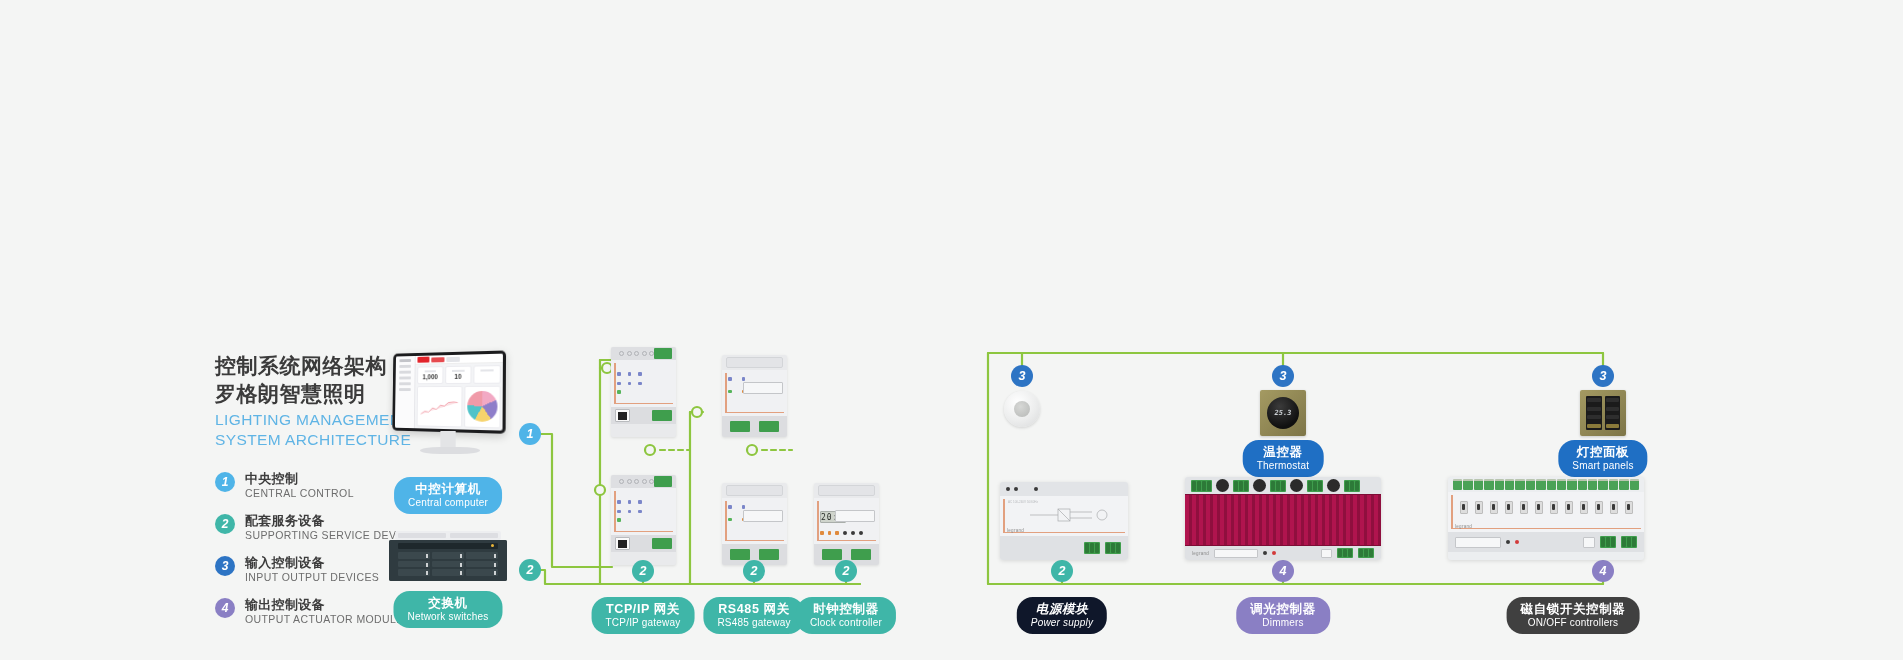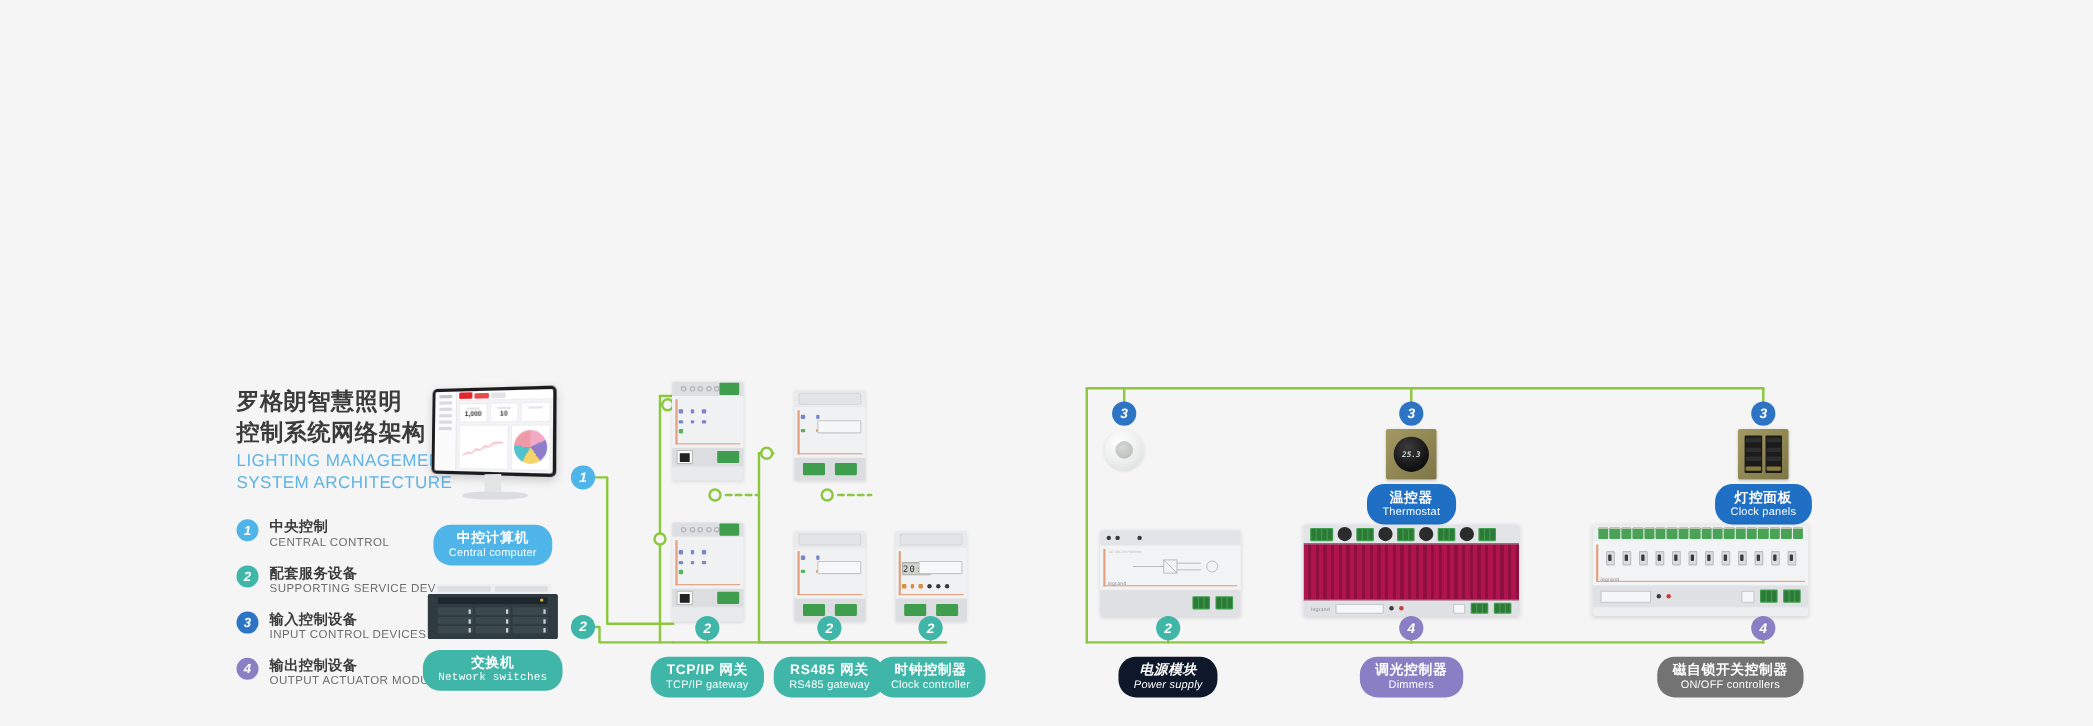--- a/index.html
+++ b/index.html
@@ -197,43 +197,43 @@
     <g fill="#f4f5f4" stroke="#8dc63f" stroke-width="2.2">
       <circle cx="600" cy="490" r="5"></circle>
       <circle cx="607" cy="368" r="5"></circle>
       <circle cx="697" cy="412" r="5"></circle>
       <circle cx="650" cy="450" r="5"></circle>
       <circle cx="752" cy="450" r="5"></circle>
     </g>
   </svg>
 
   <div class="title-zh">
+    <div>控制系统网络架构</div>
     <div>罗格朗智慧照明</div>
-    <div>控制系统网络架构</div>
   </div>
   <div class="title-en">
     <div>LIGHTING MANAGEMENT</div>
     <div>SYSTEM ARCHITECTURE</div>
   </div>
 
   <div class="legend">
     <div class="leg-row">
       <span class="leg-badge" style="background:#4fb4e8">1</span>
       <span class="leg-zh">中央控制</span>
       <span class="leg-en">CENTRAL CONTROL</span>
     </div>
     <div class="leg-row">
       <span class="leg-badge" style="background:#3fb6a8">2</span>
       <span class="leg-zh">配套服务设备</span>
       <span class="leg-en">SUPPORTING SERVICE DEVICES</span>
     </div>
     <div class="leg-row">
       <span class="leg-badge" style="background:#2d74c4">3</span>
       <span class="leg-zh">输入控制设备</span>
-      <span class="leg-en">INPUT CONTROL DEVICES</span>
+      <span class="leg-en">INPUT OUTPUT DEVICES</span>
     </div>
     <div class="leg-row">
       <span class="leg-badge" style="background:#8a7fc4">4</span>
       <span class="leg-zh">输出控制设备</span>
       <span class="leg-en">OUTPUT ACTUATOR MODULES</span>
     </div>
   </div>
 
   <div class="monitor" style="left:388px; top:352px; width:130px; height:105px;">
     <div class="mon-body">
@@ -312,21 +312,21 @@
         <span class="bay"></span>
         <span class="bay"></span>
         <span class="bay"></span>
         <span class="bay"></span>
         <span class="bay"></span>
         <span class="bay"></span>
       </div>
     </div>
   </div>
 
-  <div class="pill" style="left:448px; top:591px; background:#3fb6a8;font-family:Liberation Mono, monospace;">
+  <div class="pill" style="left:448px; top:591px; background:#3fb6a8;">
     <span class="zh">交换机</span>
     <span class="en">Network switches</span>
   </div>
 
   <div class="din" style="left:611px; top:347px; width:65px; height:90px;">
     <div class="din-term">
       <span class="holes">
           <i></i>
           <i></i>
           <i></i>
@@ -502,21 +502,21 @@
       <div class="kcol">
         <b></b>
         <b></b>
         <b></b>
         <b class="lit"></b>
       </div>
     </div>
   </div>
   <div class="pill" style="left:1603px; top:440px; background:#1f6fc4;">
     <span class="zh">灯控面板</span>
-    <span class="en">Clock panels</span>
+    <span class="en">Smart panels</span>
   </div>
 
   <div class="act" style="left:1000px; top:482px; width:128px; height:78px;">
     <div class="act-top" style="height:14px;">
       <span class="dotblk"></span>
       <span class="dotblk"></span>
       <span style="width:8px"></span>
       <span class="dotblk"></span>
     </div>
     <div class="act-mid" style="height:40px;">
@@ -667,21 +667,21 @@
           <i></i>
         </span>
       <span class="tblk">
           <i></i>
           <i></i>
           <i></i>
         </span>
     </div>
   </div>
   <div class="node-badge" style="left:1603px; top:560px; background:#8a7fc4;">4</div>
-  <div class="pill" style="left:1573px; top:597px; background:#737373;">
+  <div class="pill" style="left:1573px; top:597px; background:#404040;">
     <span class="zh">磁自锁开关控制器</span>
     <span class="en">ON/OFF controllers</span>
   </div>
 
   <div class="node-badge" style="left:530px; top:423px; background:#4fb4e8;">1</div>
   <div class="node-badge" style="left:530px; top:559px; background:#3fb6a8;">2</div>
 
 </div>
 
 </body></html>

